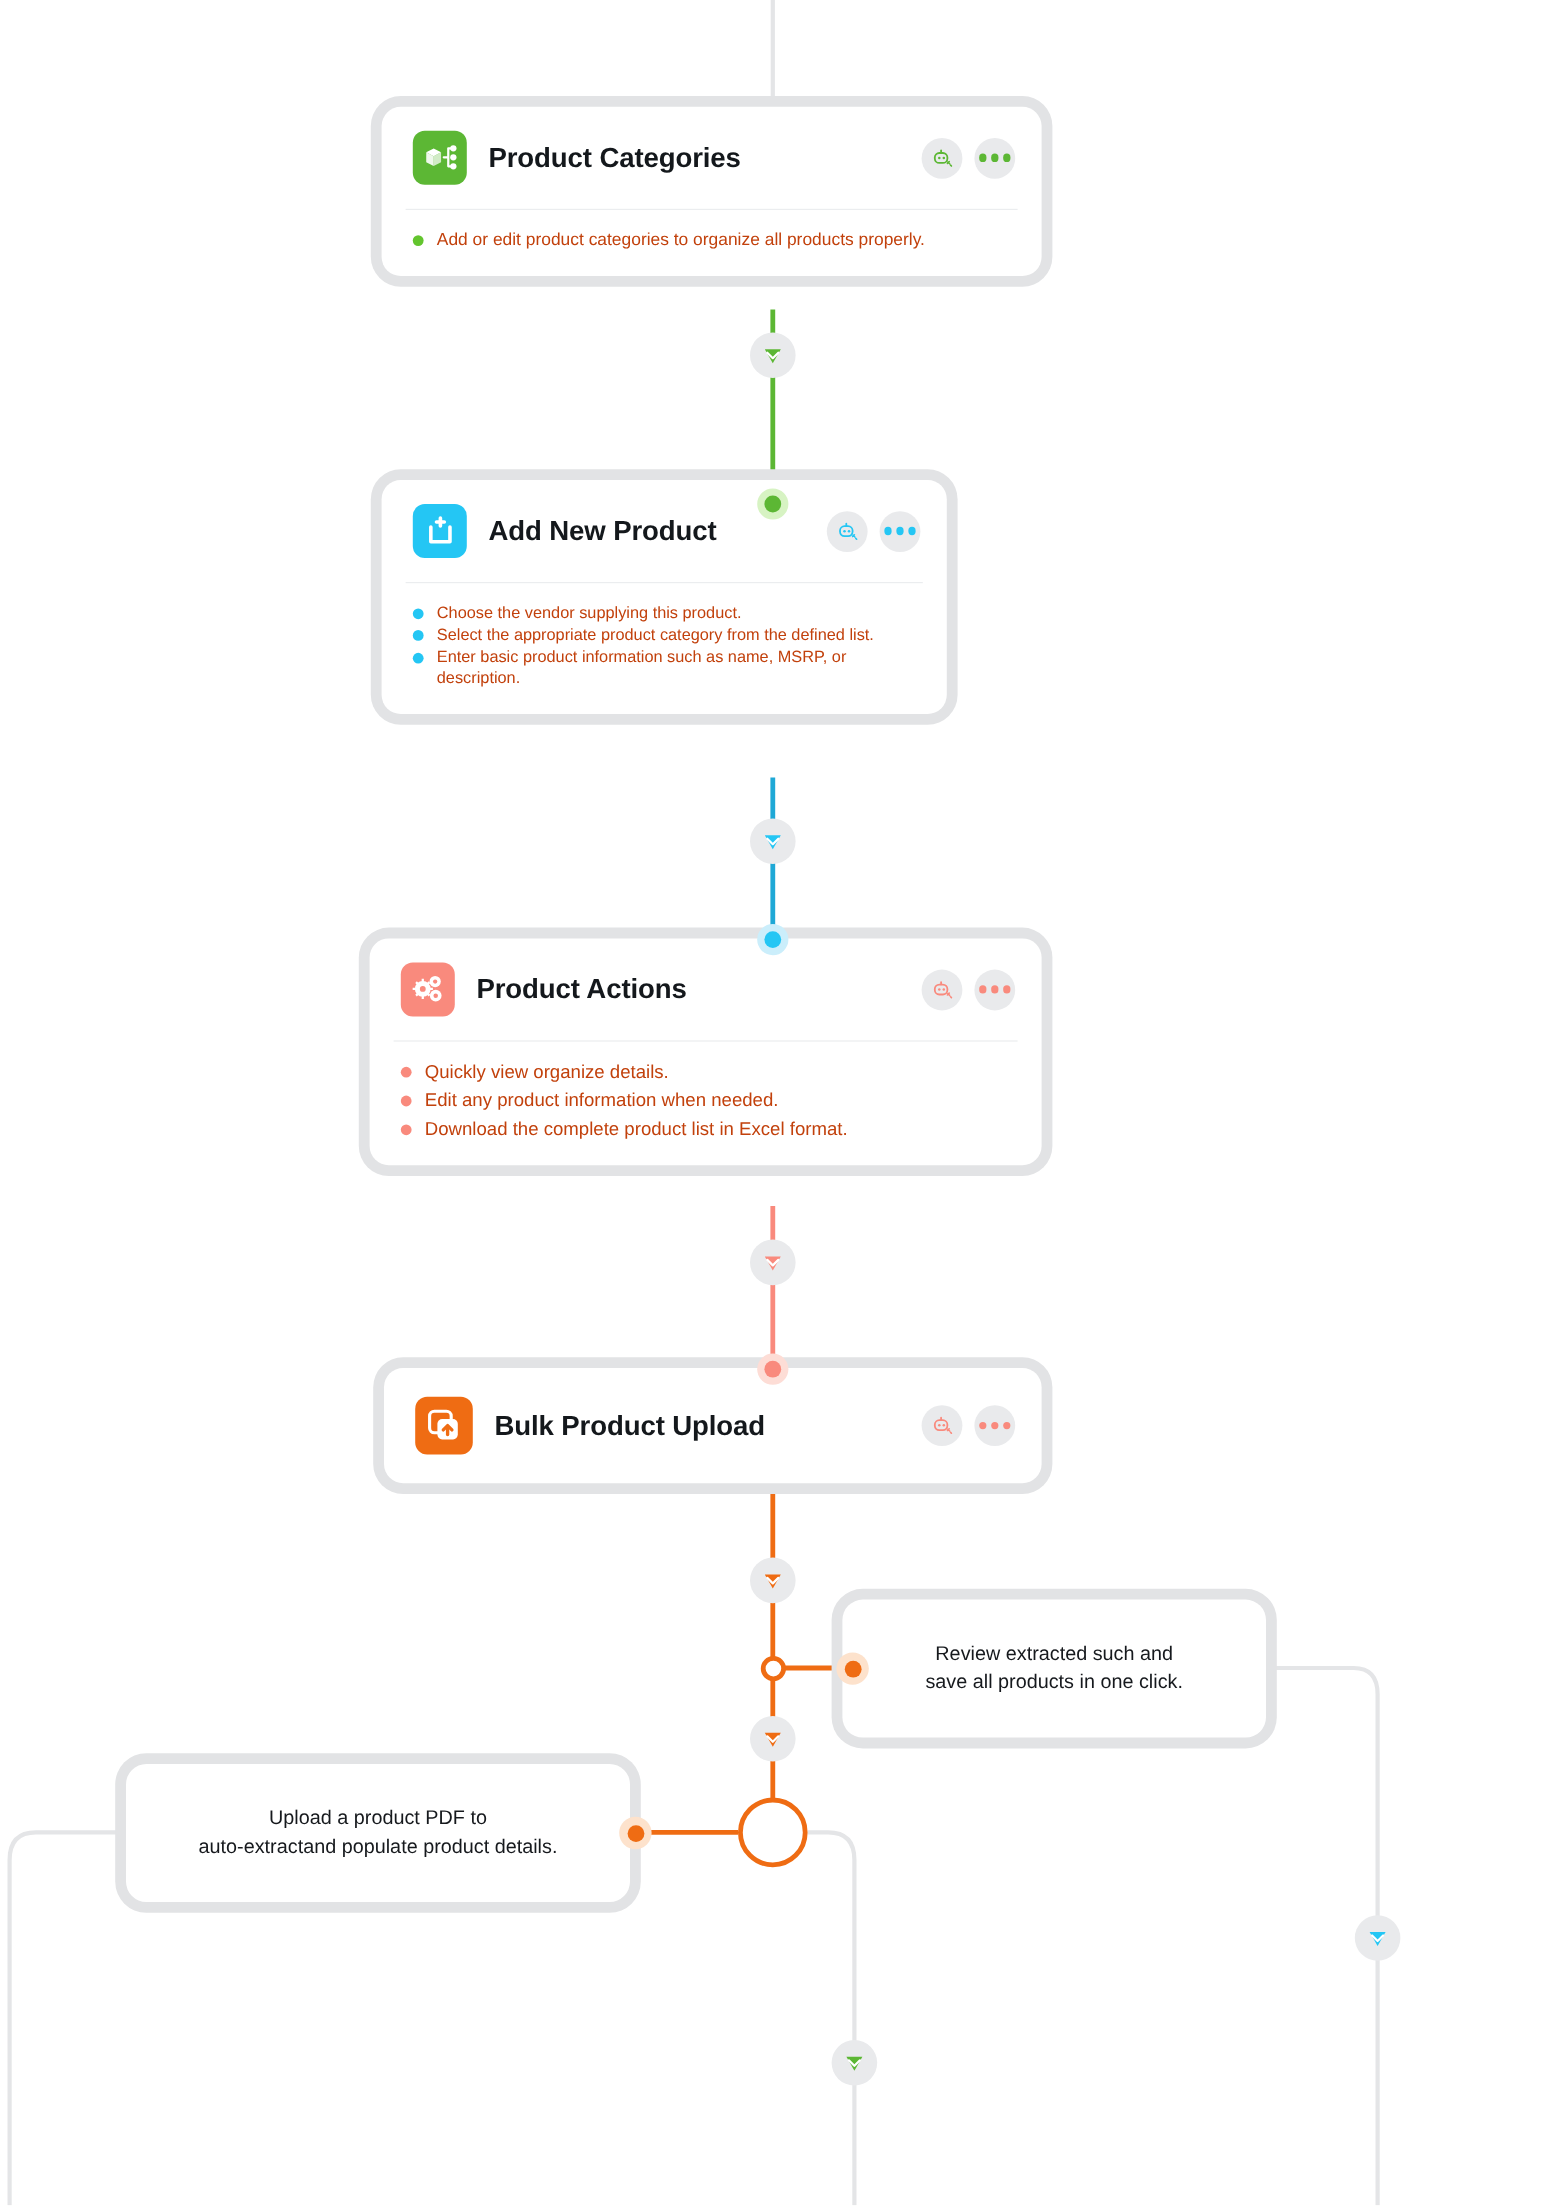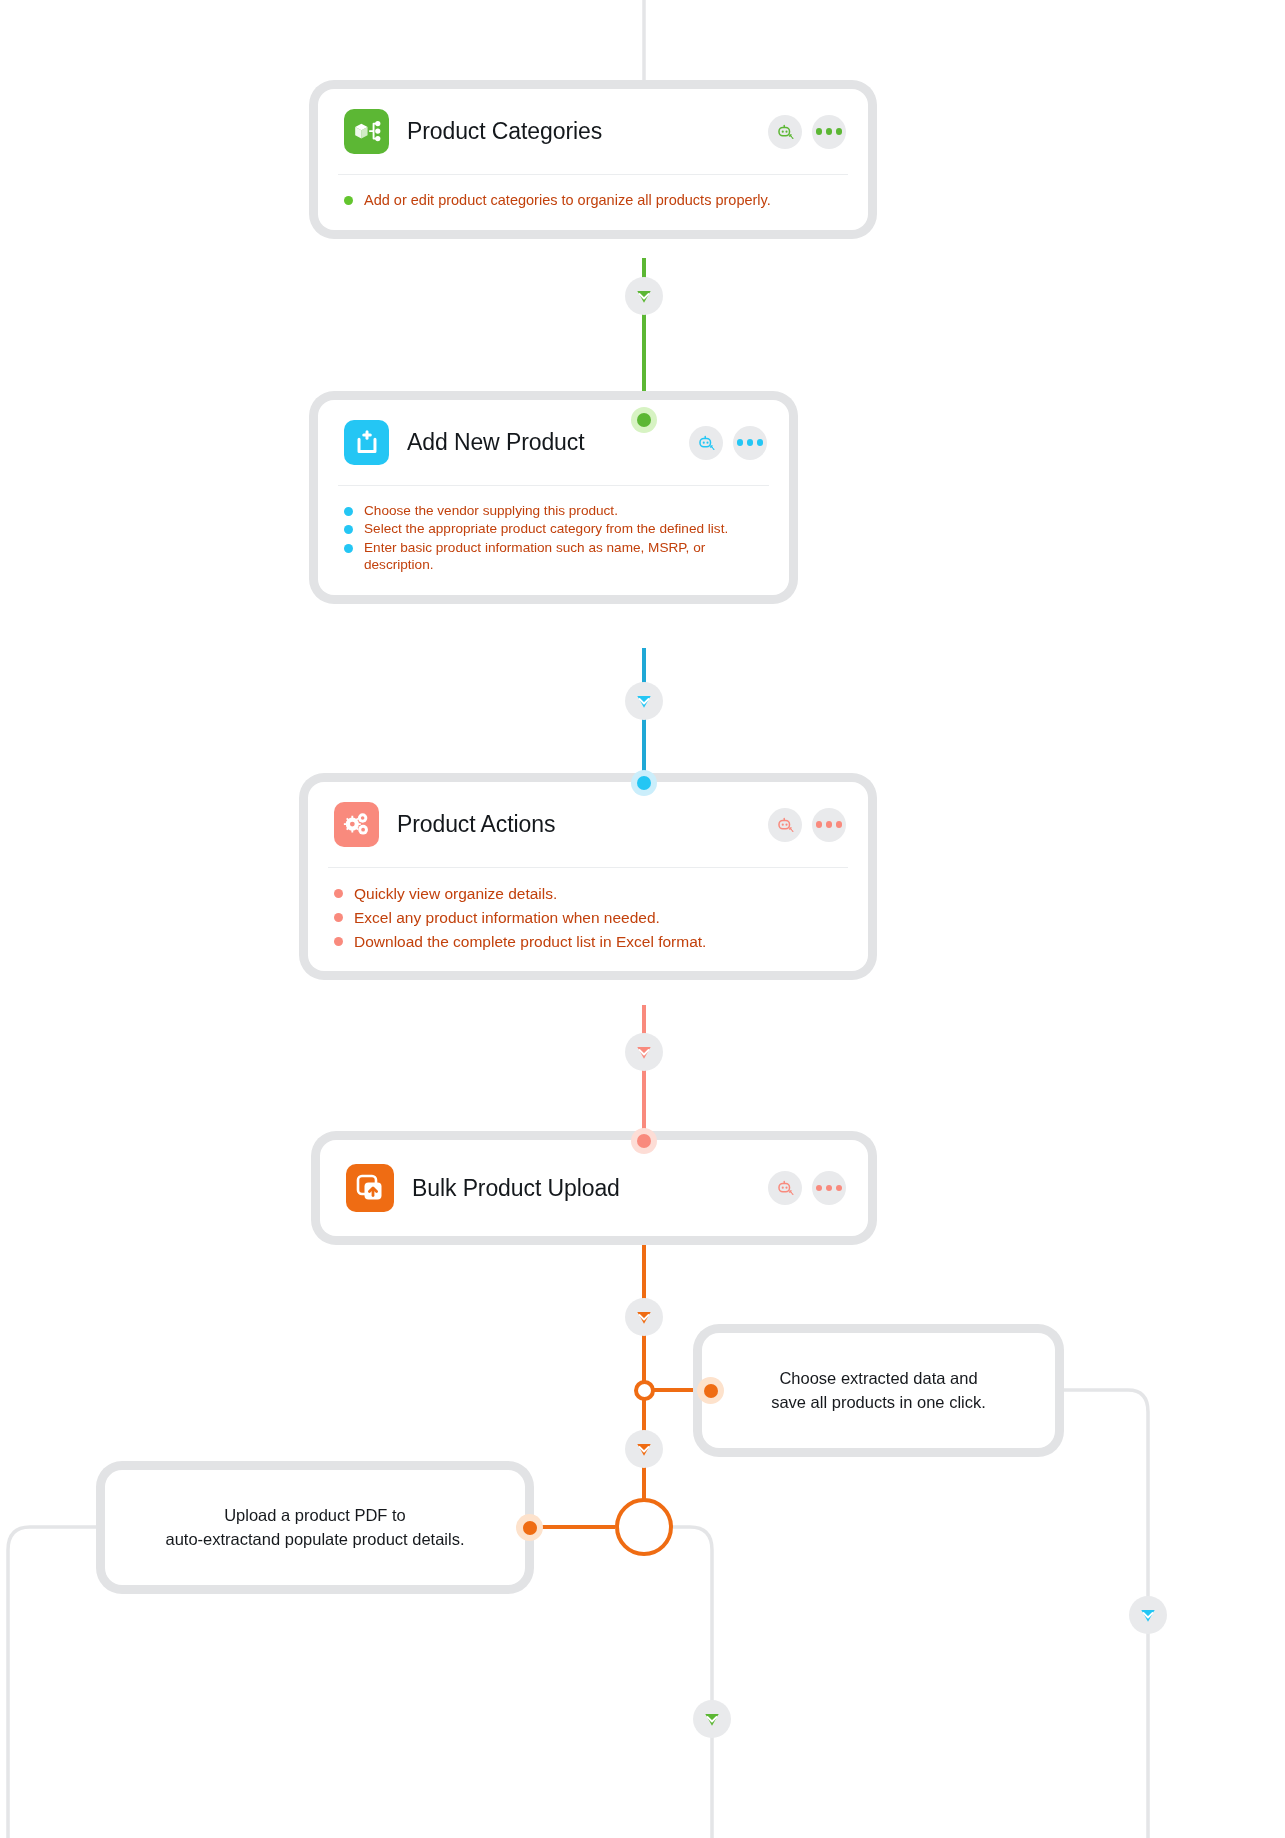--- a/index.html
+++ b/index.html
@@ -31,21 +31,21 @@
     gap: 18px;
   }
   .node-icon {
     width: 45px; height: 45px;
     border-radius: 10px;
     flex: 0 0 45px;
     display: flex; align-items: center; justify-content: center;
   }
   .node-title {
     font-size: 23px;
-    font-weight: 400;
+    font-weight: 700;
     color: #14181c;
     letter-spacing: -0.1px;
     white-space: nowrap;
     flex: 1 1 auto;
   }
   .node-actions { display: flex; gap: 10px; align-items: center; flex: 0 0 auto; }
   .act-btn {
     width: 34px; height: 34px;
     border-radius: 50%;
     background: #e9eaec;
@@ -300,21 +300,21 @@
       </div>
     </div>
     <div class="node-divider"></div>
     <div class="node-body">
       <div class="bullet-row">
         <span class="bdot" style="background:#f98a7d"></span>
         <span class="btext" style="font-size:15.5px">Quickly view organize details.</span>
       </div>
       <div class="bullet-row">
         <span class="bdot" style="background:#f98a7d"></span>
-        <span class="btext" style="font-size:15.5px">Excel any product information when needed.</span>
+        <span class="btext" style="font-size:15.5px">Edit any product information when needed.</span>
       </div>
       <div class="bullet-row">
         <span class="bdot" style="background:#f98a7d"></span>
         <span class="btext" style="font-size:15.5px">Download the complete product list in Excel format.</span>
       </div>
     </div>
   </div>
 
   <div class="chev" style="left:625px; top:1033px;">
     <svg width="20" height="20" viewBox="0 0 24 24">
@@ -371,21 +371,21 @@
     <svg width="20" height="20" viewBox="0 0 24 24">
       <path d="M4 6 H20 L12 20 Z" fill="#ef6c13"></path>
       <path d="M6.5 9.5 L12 15 L17.5 9.5" stroke="#ffffff" stroke-width="2.2" fill="none" stroke-linecap="round" stroke-linejoin="round"></path>
     </svg>
   </div>
 
   <div class="ring" style="left:615px; top:1498px; width:58px; height:58px; border:4px solid #ef6c13;"></div>
 
   <div class="callout" style="left:702px; top:1333px; width:353px; height:115px;">
     <span>
-      <span>Choose extracted data and</span><br>
+      <span>Review extracted such and</span><br>
       <span>save all products in one click.</span>
     </span>
   </div>
   <div class="port-halo" style="left:697px; top:1377px; width:27px; height:27px; background:#fde2cc;"></div>
   <div class="port" style="left:704px; top:1384px; width:14px; height:14px; background:#ef6c13;"></div>
 
   <div class="callout" style="left:105px; top:1470px; width:420px; height:115px;text-align:center;">
     <span>
       <span>Upload a product PDF to</span><br>
       <span>auto-extractand populate product details.</span>

